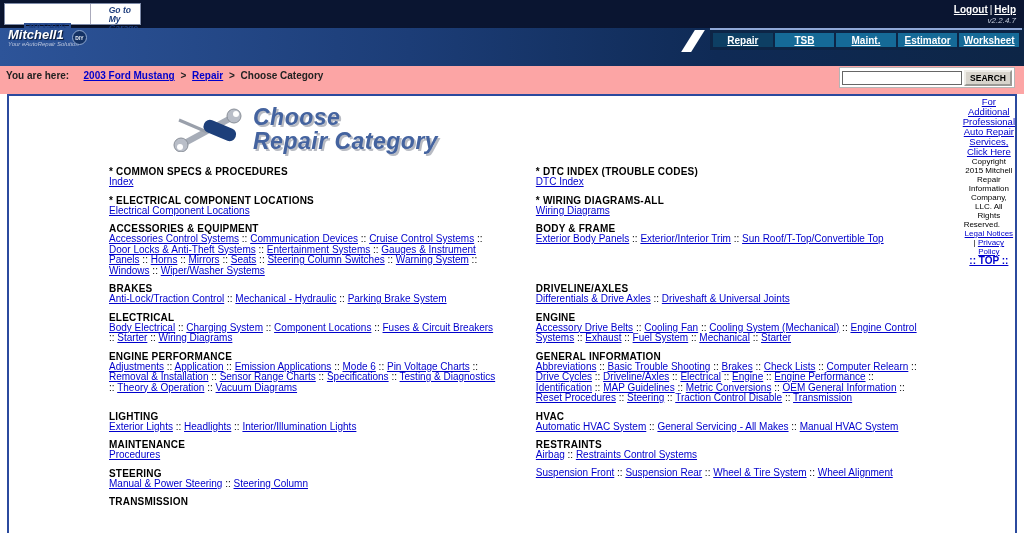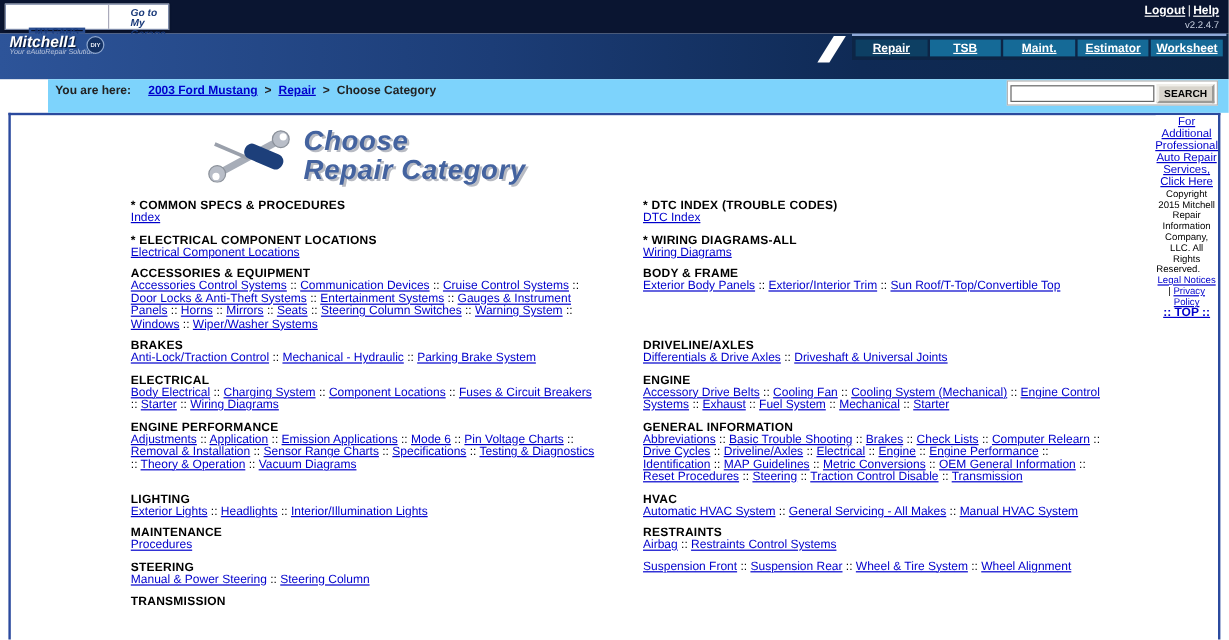--- a/index.html
+++ b/index.html
@@ -12,42 +12,42 @@
   .garage-box { position:absolute; left:4px; top:3px; background:#fff; border:1px solid #7d8aa8;
                 display:flex; align-items:stretch; height:22px; box-shadow:0 1px 2px rgba(0,0,0,.5); }
   .plate { border:2px solid #2a4d8f; margin:19px; padding:1px 3px 0; font-weight:bold; font-size:8px;
            color:#1a3a7a; display:flex; align-items:center; letter-spacing:0; }
   .garage-label { width:50px; font-style:italic; font-weight:bold; font-size:8.5px; line-height:9px;
                   color:#1a3a7a; padding:2px 3px 0 18px; border-left:1px solid #aab; }
   .session { position:absolute; right:8px; top:4px; text-align:right; }
   .session-links { font-size:10px; font-weight:bold; }
   .session-links a { color:#fff; }
   .session-links .bar { color:#fff; font-weight:normal; margin:0 2px; }
-  .version { font-size:8px; color:#c6cede; margin-top:1px; }
+  .version { font-size:8px; color:#c6cede; margin-top:1px;font-style:italic; }
 
   
   .brandbar { height:38px; background:linear-gradient(90deg,#2d5499 0%,#1c3d77 40%,#0f2a55 70%,#0d2546 100%);
               position:relative; }
   .logo-wrap { position:absolute; left:8px; top:0; height:22px; }
   .logo-name { font-size:13px; font-weight:bold; font-style:italic; color:#fff; letter-spacing:0;
                text-shadow:1px 1px 1px #05112b; line-height:13px; }
   .logo-tag { font-size:6px; color:#b9c4dc; font-style:italic; line-height:7px; }
   .diy-badge { position:absolute; left:72px; top:2px; width:15px; height:15px; border-radius:50%;
                background:#143264; border:1px solid #8fa8d0; color:#e8edf6; font-size:5px; font-weight:bold;
                display:flex; align-items:center; justify-content:center; }
   .tabzone { position:absolute; right:2px; top:0; height:22px; width:312px; background:#0d2546;
              display:flex; align-items:stretch; padding:3px 2px 3px 2px; border-top:2px solid #8fa8d8; }
   .swoosh { position:absolute; left:-22px; top:0; width:10px; height:22px; background:#fff;
             transform:skewX(-32deg); }
   .tab { flex:1; margin:0 1px; background:#156a97; color:#fff; font-size:10px; font-weight:bold;
          display:flex; align-items:center; justify-content:center; text-decoration:underline; }
   .tab.active { background:#0d3f63; }
 
   
-  .crumbrow { height:28px; background:#7dd3fc; position:relative;margin-left:40px; }
+  .crumbrow { height:28px; background:#fca5a5; position:relative; }
   .breadcrumb { font-size:10px; color:#222; padding:4px 0 0 6px; font-weight:bold; }
   .breadcrumb a { font-weight:bold; }
   .crumb-sep { margin:0 3px; color:#222; }
   .searchbox { position:absolute; right:9px; top:1px; height:21px; background:#fff; border:1px solid #b5b5b5;
                display:flex; align-items:center; padding:0 2px; gap:2px; }
   .search-input { width:120px; height:14px; border:1px solid #666; font-size:10px; padding:0 2px; }
   .search-btn { font-size:8.5px; font-weight:bold; background:#d8d4cc; border:2px outset #efede8;
                 padding:1px 4px; cursor:pointer; color:#000; }
 
   

